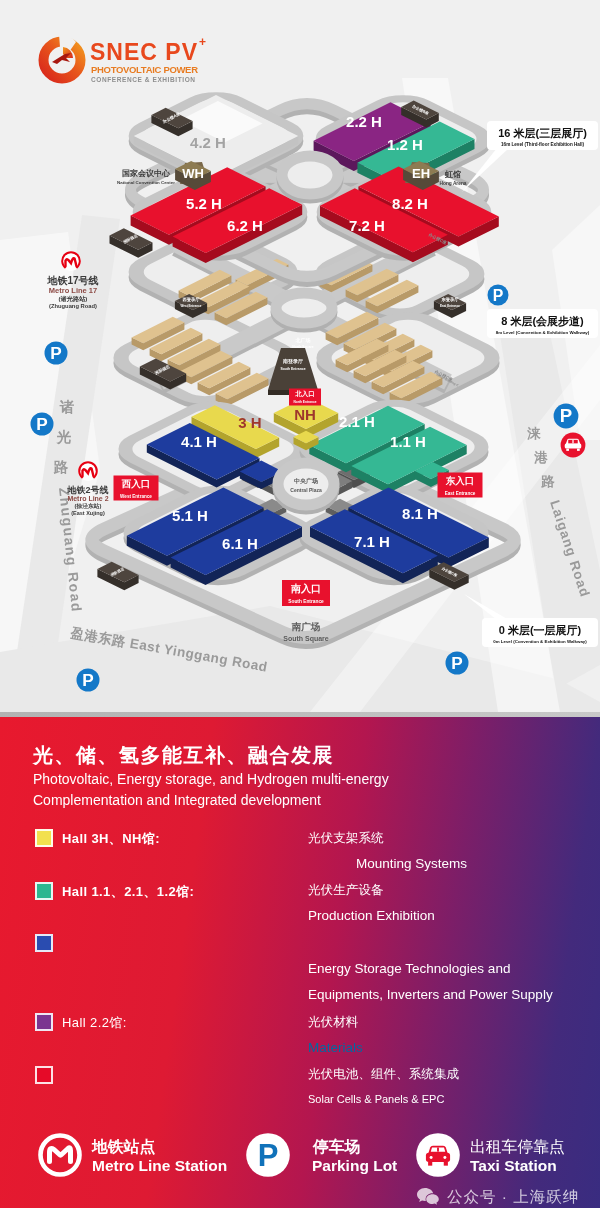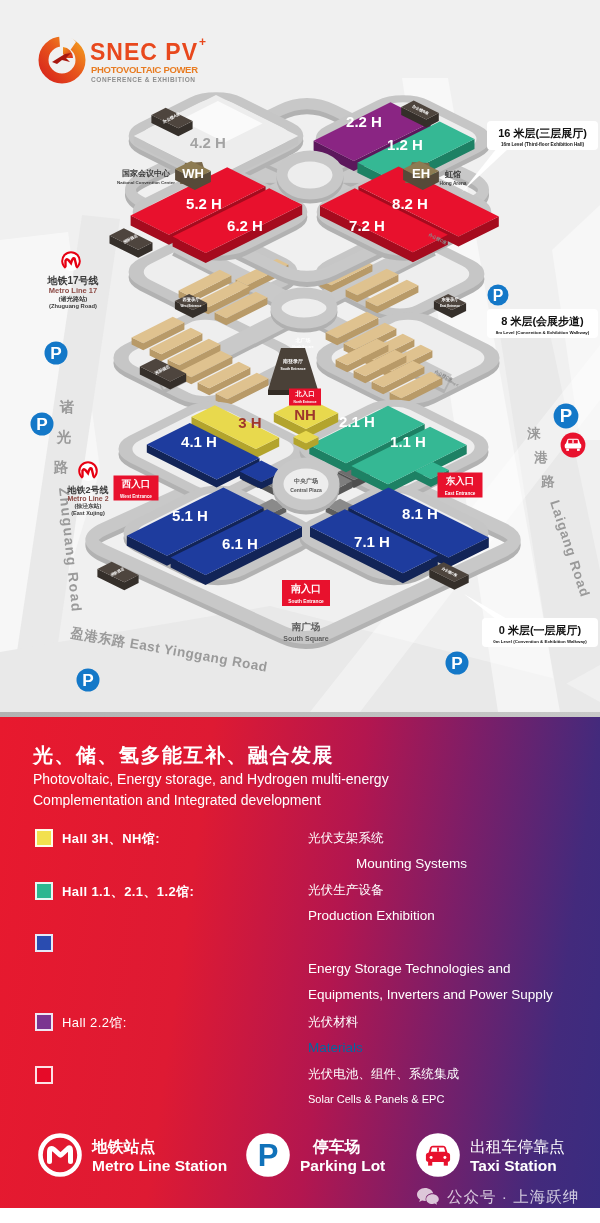--- a/index.html
+++ b/index.html
@@ -553,21 +553,21 @@
 <circle cx="-6" cy="1.2" r="1.3" fill="#ffffff"></circle>
 <circle cx="6" cy="1.2" r="1.3" fill="#ffffff"></circle>
 </g>
       </g>
 </svg>
 
 <div style="position:absolute;left:92px;top:1137px;font-size:15.8px;font-weight:bold;color:#fff;white-space:nowrap;">地铁站点</div>
 <div style="position:absolute;left:92px;top:1157px;font-size:15.5px;font-weight:bold;color:#fff;white-space:nowrap;">Metro Line Station</div>
 
 <div style="position:absolute;left:300px;top:1137px;font-size:15.8px;font-weight:bold;color:#fff;white-space:nowrap;margin-left:13px;">停车场</div>
-<div style="position:absolute;left:300px;top:1157px;font-size:15.5px;font-weight:bold;color:#fff;white-space:nowrap;">Parking Lot</div>
+<div style="position:absolute;left:312px;top:1157px;font-size:15.5px;font-weight:bold;color:#fff;white-space:nowrap;">Parking Lot</div>
 
 <div style="position:absolute;left:470px;top:1137px;font-size:15.8px;font-weight:normal;color:#fff;white-space:nowrap;">出租车停靠点</div>
 <div style="position:absolute;left:470px;top:1157px;font-size:15.5px;font-weight:bold;color:#fff;white-space:nowrap;">Taxi Station</div>
 
 <svg style="position:absolute;left:415px;top:1184px;" width="185" height="24" viewBox="0 0 185 24">
 <g opacity="0.75">
         <path d="M 10 4 C 5.5 4 2 7 2 10.6 C 2 12.7 3.2 14.4 5 15.6 L 4.2 18 L 7 16.6 C 7.9 16.9 8.9 17.1 10 17.1 C 10.3 17.1 10.6 17.1 10.9 17 C 10.7 16.4 10.6 15.8 10.6 15.2 C 10.6 11.9 13.7 9.3 17.4 9.3 C 17.7 9.3 17.9 9.3 18.2 9.4 C 17.5 6.3 14.1 4 10 4 Z" fill="#ffffff"></path>
 <path d="M 17.5 10.3 C 13.9 10.3 11.2 12.6 11.2 15.2 C 11.2 17.8 13.9 20 17.5 20 C 18.3 20 19.1 19.9 19.8 19.6 L 22 20.7 L 21.4 18.8 C 22.8 17.9 23.8 16.6 23.8 15.2 C 23.8 12.6 21 10.3 17.5 10.3 Z" fill="#ffffff"></path>
       </g>
 <text x="32" y="17.5" font-family="'Liberation Sans', sans-serif" font-size="15.5" fill="#ffffff" opacity="0.75" letter-spacing="1">公众号 · 上海跃绅</text>

